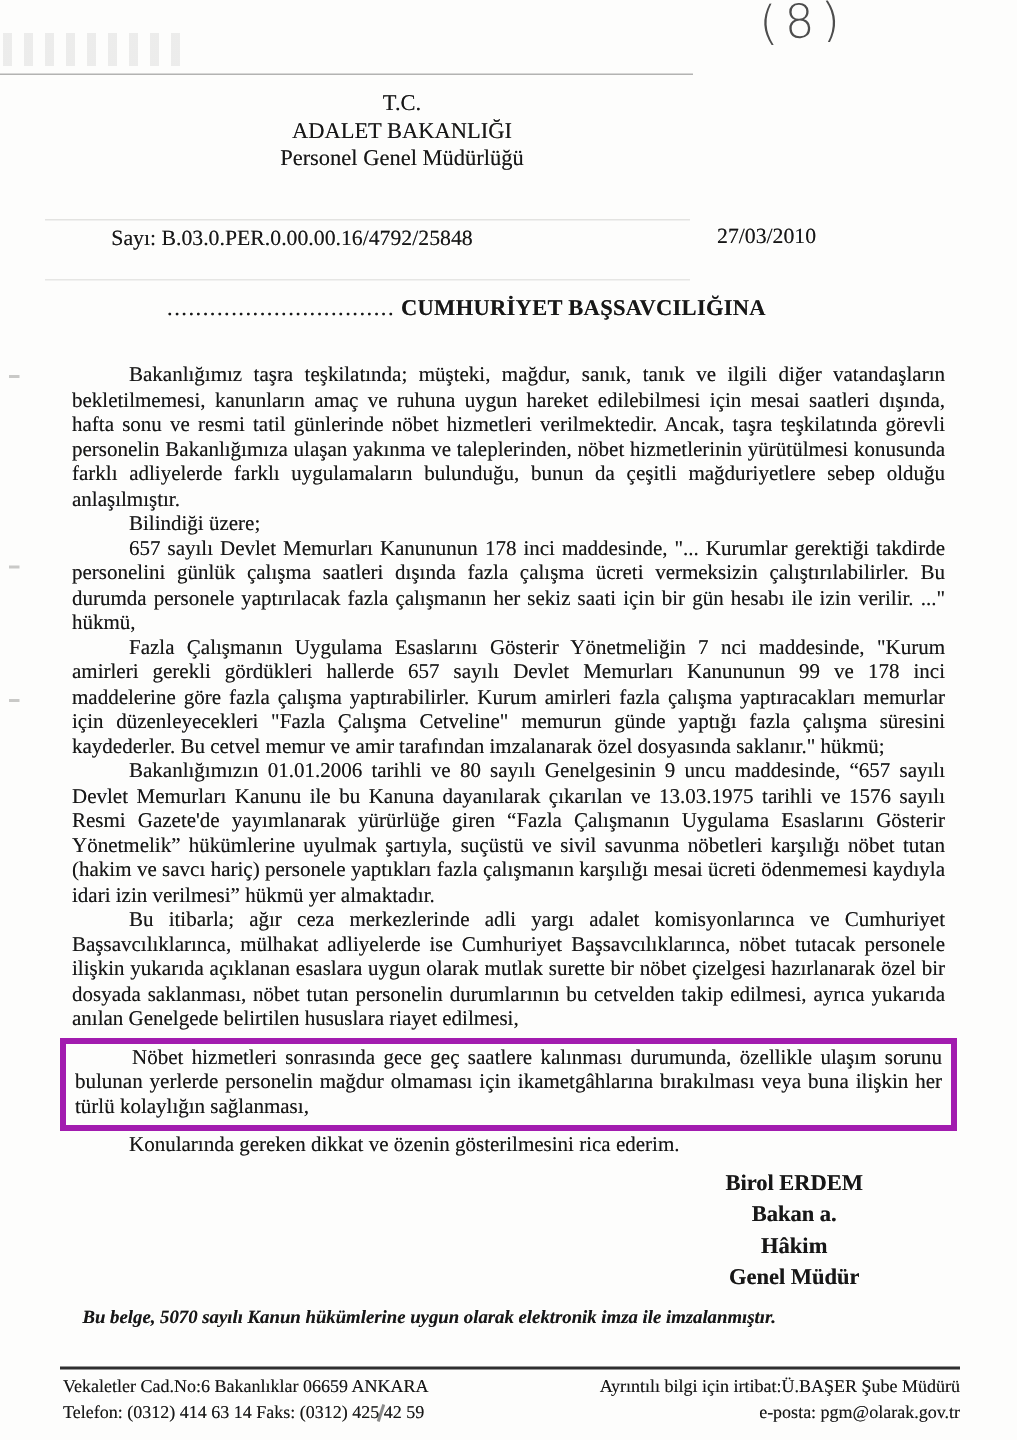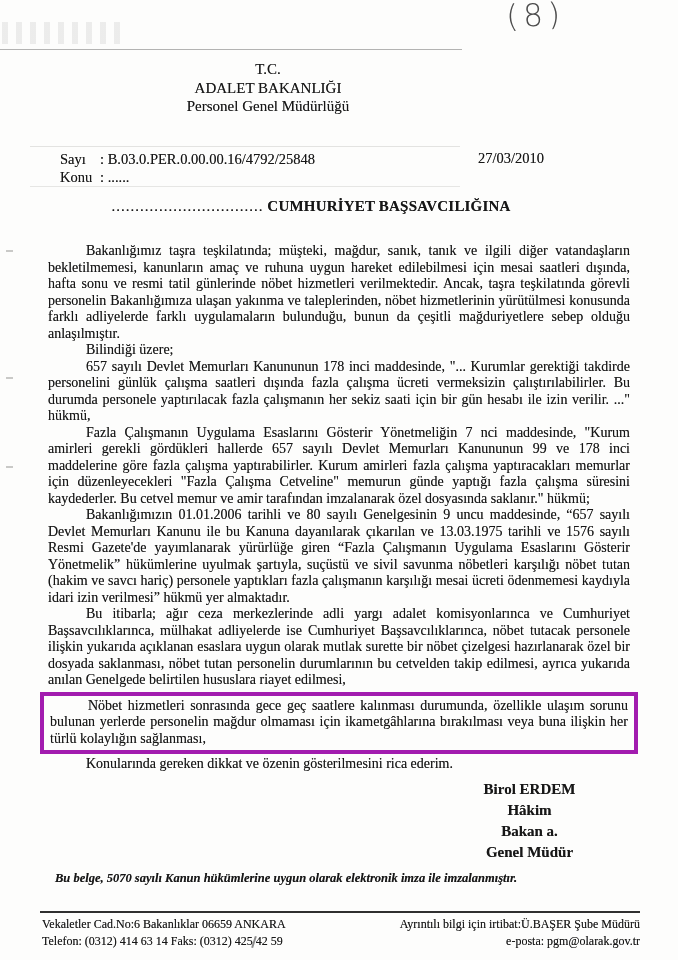--- a/index.html
+++ b/index.html
@@ -24,21 +24,21 @@
   .hand-note{
     position:absolute;top:-4px;left:506px;width:90px;
     font-family:"DejaVu Sans",sans-serif;font-weight:200;
     font-size:31px;color:#4d4d4d;letter-spacing:5px;
     transform:rotate(-3deg);text-shadow:none;
   }
   
   .letterhead{position:absolute;top:60px;left:0;width:536px;text-align:center;line-height:18.5px;font-size:15px;}
   
   .ref-block{position:absolute;top:150px;left:60px;font-size:14.5px;line-height:18px;}
-  .ref-row span.lbl{display:inline-block;width:40px;}
+  .ref-row span.lbl{display:inline-block;width:40px;text-align:right;}
   .doc-date{position:absolute;top:150px;left:478px;font-size:14.5px;}
   
   .addressee{position:absolute;top:198px;left:0;width:622px;text-align:center;font-size:15px;font-weight:bold;letter-spacing:.2px;}
   .addressee .dots{font-weight:normal;letter-spacing:1px;}
   
   .body-text{
     position:absolute;top:243px;left:48px;width:582px;
     font-size:14px;line-height:16.5px;text-align:justify;
   }
   .body-text p{margin:0;text-indent:38px;}
@@ -76,23 +76,20 @@
   <div class="letterhead">
     <div>T.C.</div>
     <div>ADALET BAKANLIĞI</div>
     <div>Personel Genel Müdürlüğü</div>
   </div>
 
   <div class="ref-block">
     <div class="ref-row">
       <span class="lbl">Sayı</span><span>: B.03.0.PER.0.00.00.16/4792/25848</span>
     </div>
-    <div class="ref-row">
-      <span class="lbl">Konu</span><span>: ......</span>
-    </div>
   </div>
   <div class="doc-date">27/03/2010</div>
 
   <div class="addressee">
     <span class="dots">................................</span>
     <span> </span>
     <span>CUMHURİYET BAŞSAVCILIĞINA</span>
   </div>
 
   <div class="body-text">
@@ -101,22 +98,22 @@
     <p>657 sayılı Devlet Memurları Kanununun 178 inci maddesinde, "... Kurumlar gerektiği takdirde personelini günlük çalışma saatleri dışında fazla çalışma ücreti vermeksizin çalıştırılabilirler. Bu durumda personele yaptırılacak fazla çalışmanın her sekiz saati için bir gün hesabı ile izin verilir. ..." hükmü,</p>
     <p>Fazla Çalışmanın Uygulama Esaslarını Gösterir Yönetmeliğin 7 nci maddesinde, "Kurum amirleri gerekli gördükleri hallerde 657 sayılı Devlet Memurları Kanununun 99 ve 178 inci maddelerine göre fazla çalışma yaptırabilirler. Kurum amirleri fazla çalışma yaptıracakları memurlar için düzenleyecekleri "Fazla Çalışma Cetveline" memurun günde yaptığı fazla çalışma süresini kaydederler. Bu cetvel memur ve amir tarafından imzalanarak özel dosyasında saklanır." hükmü;</p>
     <p>Bakanlığımızın 01.01.2006 tarihli ve 80 sayılı Genelgesinin 9 uncu maddesinde, “657 sayılı Devlet Memurları Kanunu ile bu Kanuna dayanılarak çıkarılan ve 13.03.1975 tarihli ve 1576 sayılı Resmi Gazete'de yayımlanarak yürürlüğe giren “Fazla Çalışmanın Uygulama Esaslarını Gösterir Yönetmelik” hükümlerine uyulmak şartıyla, suçüstü ve sivil savunma nöbetleri karşılığı nöbet tutan (hakim ve savcı hariç) personele yaptıkları fazla çalışmanın karşılığı mesai ücreti ödenmemesi kaydıyla idari izin verilmesi” hükmü yer almaktadır.</p>
     <p>Bu itibarla; ağır ceza merkezlerinde adli yargı adalet komisyonlarınca ve Cumhuriyet Başsavcılıklarınca, mülhakat adliyelerde ise Cumhuriyet Başsavcılıklarınca, nöbet tutacak personele ilişkin yukarıda açıklanan esaslara uygun olarak mutlak surette bir nöbet çizelgesi hazırlanarak özel bir dosyada saklanması, nöbet tutan personelin durumlarının bu cetvelden takip edilmesi, ayrıca yukarıda anılan Genelgede belirtilen hususlara riayet edilmesi,</p>
     <p class="hl">Nöbet hizmetleri sonrasında gece geç saatlere kalınması durumunda, özellikle ulaşım sorunu bulunan yerlerde personelin mağdur olmaması için ikametgâhlarına bırakılması veya buna ilişkin her türlü kolaylığın sağlanması,</p>
     <p>Konularında gereken dikkat ve özenin gösterilmesini rica ederim.</p>
   </div>
 
   <div class="signature">
     <div>Birol ERDEM</div>
+    <div>Bakan a.</div>
     <div>Hâkim</div>
-    <div>Bakan a.</div>
     <div>Genel Müdür</div>
   </div>
 
   <div class="esign">Bu belge, 5070 sayılı Kanun hükümlerine uygun olarak elektronik imza ile imzalanmıştır.</div>
 
   <div class="footer-rule"></div>
   <div class="footer">
     <div class="f-row">
       <span>Vekaletler Cad.No:6 Bakanlıklar 06659 ANKARA</span>
       <span>Ayrıntılı bilgi için irtibat:Ü.BAŞER Şube Müdürü</span>

